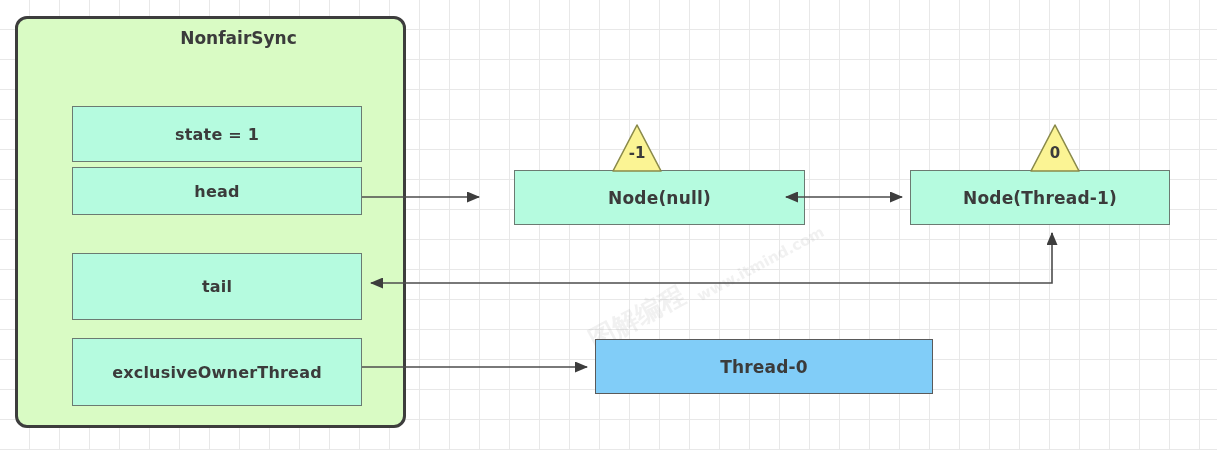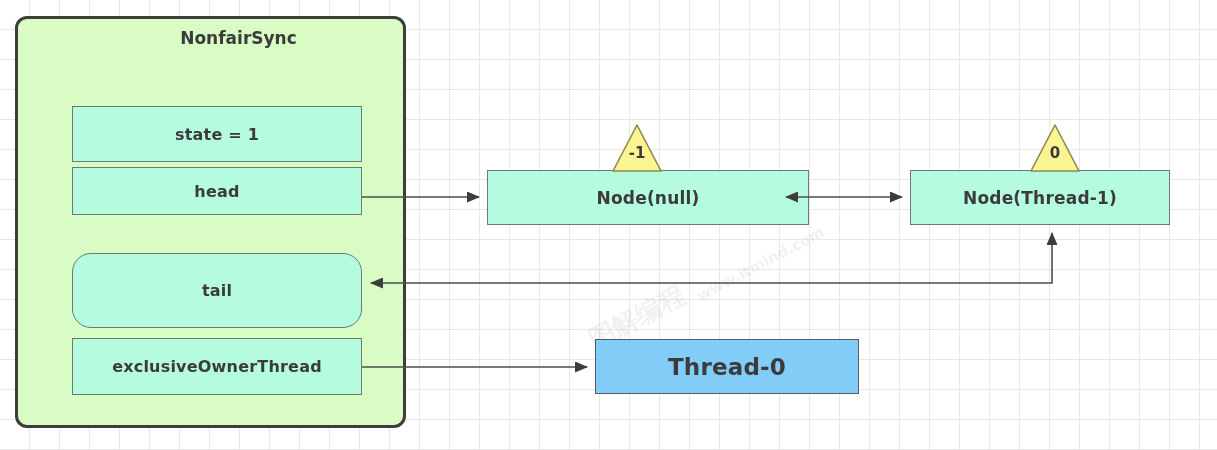--- a/index.html
+++ b/index.html
@@ -58,39 +58,39 @@
     color: #3b3b3b;
     padding-left: 28px;
   }
   .field-box {
     background: #b5fbdf;
     border: 1.5px solid #6b7a72;
     font-size: 16px;
   }
   #field-state   { left: 72px;  top: 78px;  width: 290px; height: 56px; margin-top: 28px; }
   #field-head    { left: 72px;  top: 167px; width: 290px; height: 48px; }
-  #field-tail    { left: 72px;  top: 253px; width: 290px; height: 75px; border-radius: 19px; }
-  #field-owner   { left: 72px;  top: 338px; width: 290px; height: 57px; }
+  #field-tail    { left: 72px;  top: 253px; width: 290px; height: 67px; }
+  #field-owner   { left: 72px;  top: 338px; width: 290px; height: 68px; }
 
   .node-cell {
     background: #b5fbdf;
     border: 1.5px solid #6b7a72;
     font-size: 17px;
   }
-  #node-null    { left: 487px; top: 170px; width: 322px; height: 55px; }
+  #node-null    { left: 514px; top: 170px; width: 291px; height: 55px; }
   #node-thread1 { left: 910px; top: 170px; width: 260px; height: 55px; }
 
   #thread0-box {
     left: 595px;
     top: 339px;
-    width: 264px;
+    width: 338px;
     height: 55px;
     background: #81cdf8;
     border: 1.5px solid #5a5a5a;
-    font-size: 23px;
+    font-size: 17px;
   }
 
   .ws-badge {
     position: absolute;
     width: 52px;
     height: 52px;
     pointer-events: none;
   }
   .ws-badge .ws-label {
     position: absolute;

